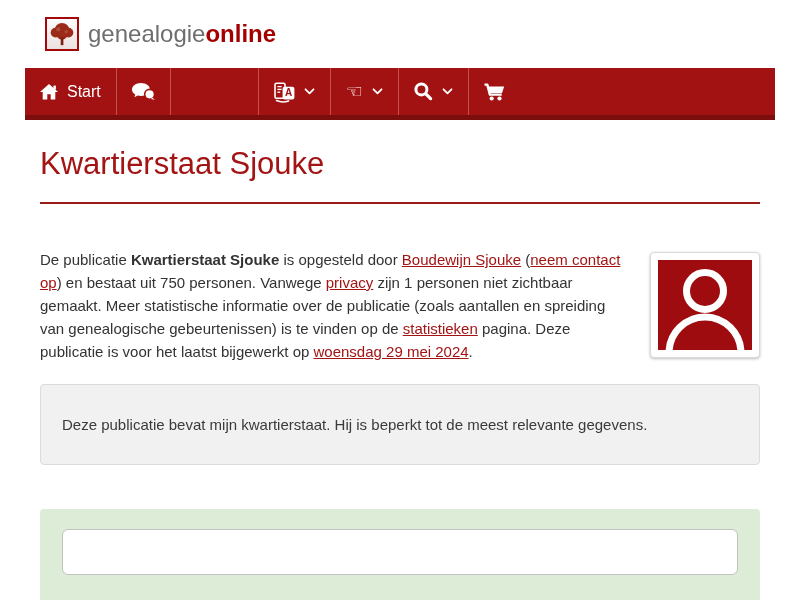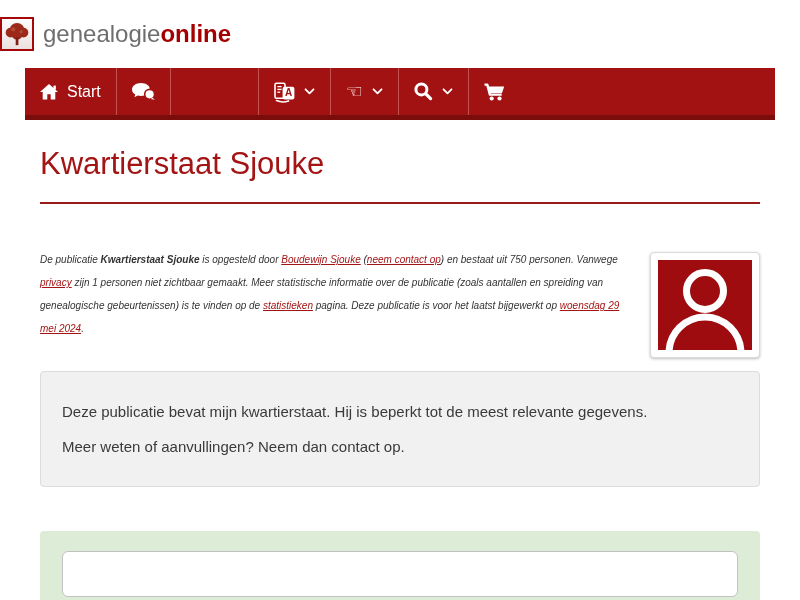--- a/index.html
+++ b/index.html
@@ -2,21 +2,21 @@
 <html><head>
 <meta charset="utf-8">
 <style>
   html,body{margin:0;padding:0;}
   body{
     width:800px;height:600px;overflow:hidden;background:#fff;
     font-family:"Liberation Sans","DejaVu Sans",sans-serif;
     -webkit-font-smoothing:antialiased;
   }
   
-  .header{height:68px;display:flex;align-items:center;box-sizing:border-box;}
+  .header{height:68px;display:flex;align-items:center;padding-left:45px;box-sizing:border-box;}
   .logo-tile{
     width:34px;height:34px;box-sizing:border-box;border:2px solid #a40808;
     background:linear-gradient(180deg,#fdfcfc 0%,#ece1e1 100%);
     display:flex;align-items:center;justify-content:center;
   }
   .brand{margin-left:9px;font-size:24px;line-height:24px;}
   .brand-gray{color:#6e6e6e;}
   .brand-red{color:#a40000;font-weight:bold;}
   
   .nav-wrap{width:750px;margin:0 auto;}
@@ -28,30 +28,30 @@
     display:flex;align-items:center;gap:9px;padding:0 15px;color:#fff;
     font-size:16px;border-right:1px solid rgba(255,200,200,.35);cursor:pointer;white-space:nowrap;text-align:right;
   }
   .nav-item:last-child{border-right:none;}
   .nav-spacer{width:87px;border-right:1px solid rgba(255,200,200,.35);}
   .nav-item .glyph{font-family:"DejaVu Sans",sans-serif;font-size:19px;line-height:19px;}
   
   .main{width:750px;margin:0 auto;padding:0 15px;box-sizing:border-box;}
   .page-title{font-size:31px;font-weight:400;color:#a31414;margin:27px 0 0;line-height:34px;}
   .title-rule{border:none;border-top:2px solid #9b1b1b;margin:21px 0 0;}
-  .intro{margin-top:44px;font-size:10px;line-height:23px;color:#333;font-style:italic;}
+  .intro{margin-top:44px;font-size:15px;line-height:23px;color:#333;}
   .intro a{color:#a31414;text-decoration:underline;}
   .intro b{color:#333;}
   .avatar-frame{
     float:right;margin:4px 0 10px 28px;background:#fff;border:1px solid #d9d9d9;
     border-radius:4px;padding:7px;box-shadow:0 1px 3px rgba(0,0,0,.25);
   }
   .avatar{width:94px;height:90px;background:#9e0c10;overflow:hidden;}
   .note-box{
-    clear:right;margin-top:31px;background:#f1f1f1;border:1px solid #dcdcdc;
+    clear:right;margin-top:21px;background:#f1f1f1;border:1px solid #dcdcdc;
     border-radius:4px;padding:28px 21px;font-size:15px;line-height:23px;color:#3a3a3a;
   }
   .note-box p{margin:0;}
   .note-box p + p{margin-top:12px;}
   .green-box{
     margin-top:44px;background:#ddecd7;border-radius:4px 4px 0 0;
     padding:20px 22px 40px;
   }
   .form-field{
     background:#fff;border:1px solid #c2c2c2;border-radius:6px;height:46px;width:100%;
@@ -178,20 +178,19 @@
           <circle cx="47" cy="31" r="18.5" fill="none" stroke="#fff" stroke-width="7"></circle>
           <path d="M11 93 a36 36 0 0 1 72 0" fill="none" stroke="#fff" stroke-width="7"></path>
         </svg>
       </div>
     </div>
     <p style="margin:0;"><span>De publicatie </span><b>Kwartierstaat Sjouke</b><span> is opgesteld door </span><a href="#">Boudewijn Sjouke</a><span> (</span><a href="#">neem contact op</a><span>) en bestaat uit 750 personen. Vanwege </span><a href="#">privacy</a><span> zijn 1 personen niet zichtbaar gemaakt. Meer statistische informatie over de publicatie (zoals aantallen en spreiding van genealogische gebeurtenissen) is te vinden op de </span><a href="#">statistieken</a><span> pagina. Deze publicatie is voor het laatst bijgewerkt op </span><a href="#">woensdag 29 mei 2024</a><span>.</span></p>
   </div>
 
   <div class="note-box">
     <p>Deze publicatie bevat mijn kwartierstaat. Hij is beperkt tot de meest relevante gegevens.</p>
-    <p>Meer weten of aanvullingen? Neem dan contact op.</p>
   </div>
 
   <div class="green-box">
     <div class="form-field"></div>
   </div>
 
 </div>
 
 </body></html>

